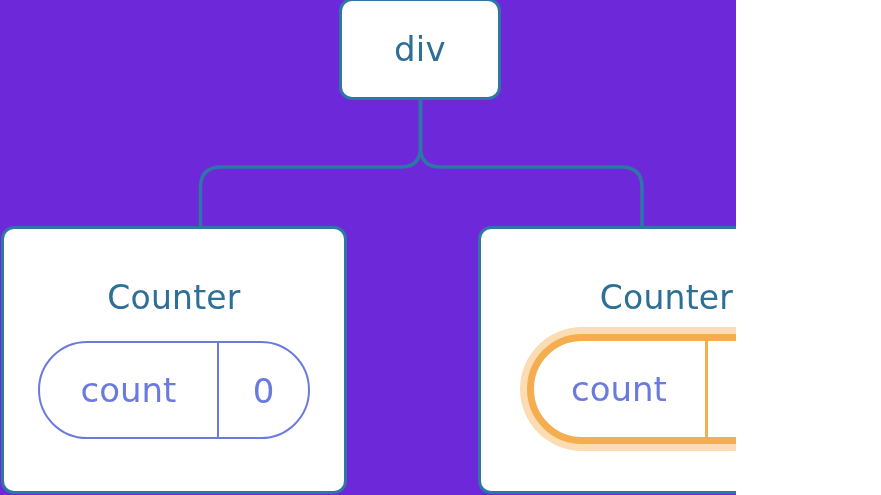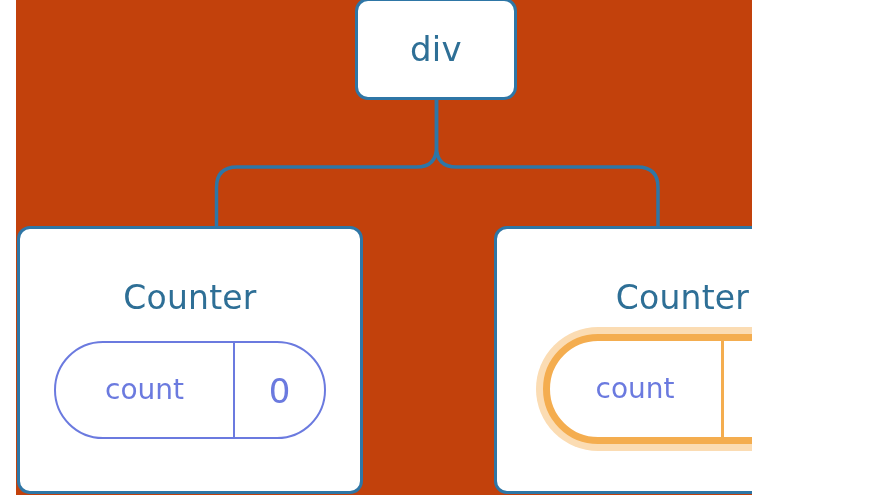--- a/index.html
+++ b/index.html
@@ -5,24 +5,23 @@
 <style>
   html, body {
     margin: 0;
     padding: 0;
     background: #ffffff;
   }
   #canvas {
     position: relative;
     width: 736px;
     height: 495px;
-    background: #c2410c;
+    background: #6d28d9;
     overflow: hidden;
     font-family: "DejaVu Sans", "Liberation Sans", sans-serif;
-    margin-left: 16px;
   }
 
   
   #connectors {
     position: absolute;
     left: 0;
     top: 0;
     width: 881px;
     height: 495px;
     pointer-events: none;
@@ -97,21 +96,21 @@
     border: 2px solid #6b7adf;
     border-radius: 49px;
     box-sizing: border-box;
     background: transparent;
   }
   .pill-key {
     display: flex;
     align-items: center;
     justify-content: center;
     width: 177px;
-    font-size: 28px;
+    font-size: 34px;
     color: #6b7adf;
     line-height: 1;
     padding-top: 0;
   }
   .pill-divider {
     width: 2px;
     background: #6b7adf;
     flex: 0 0 auto;
   }
   .pill-val {

